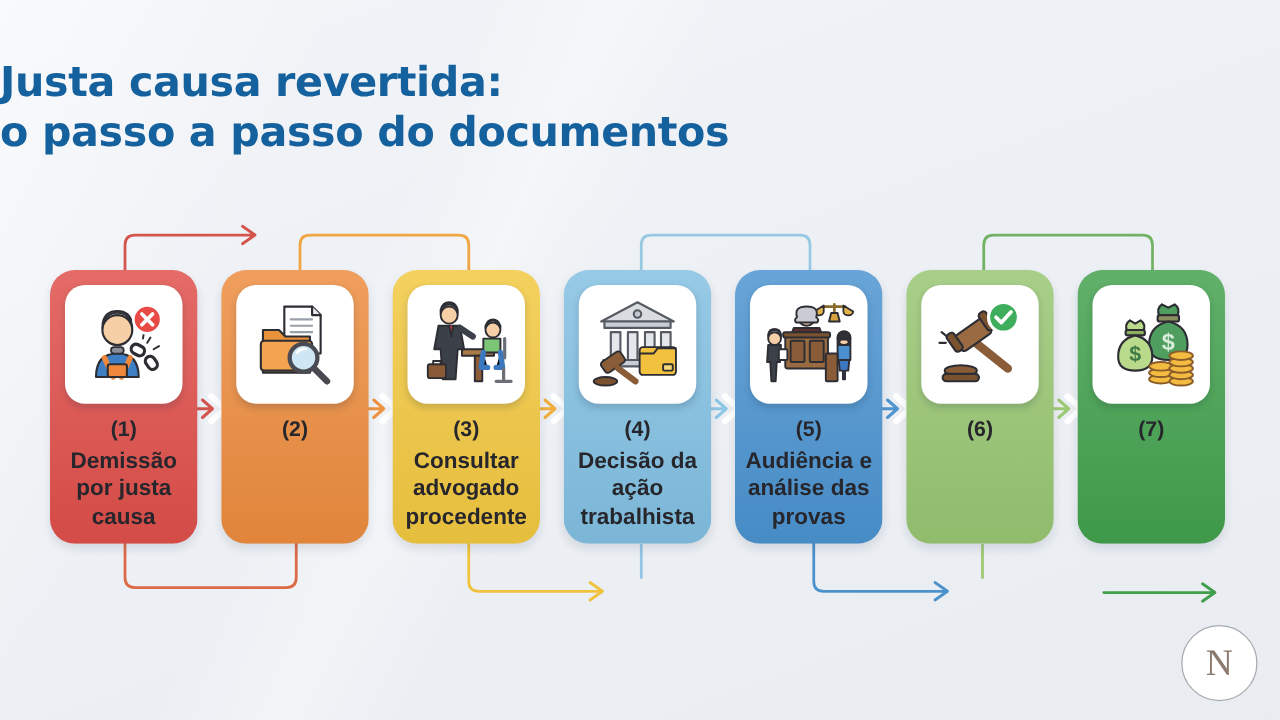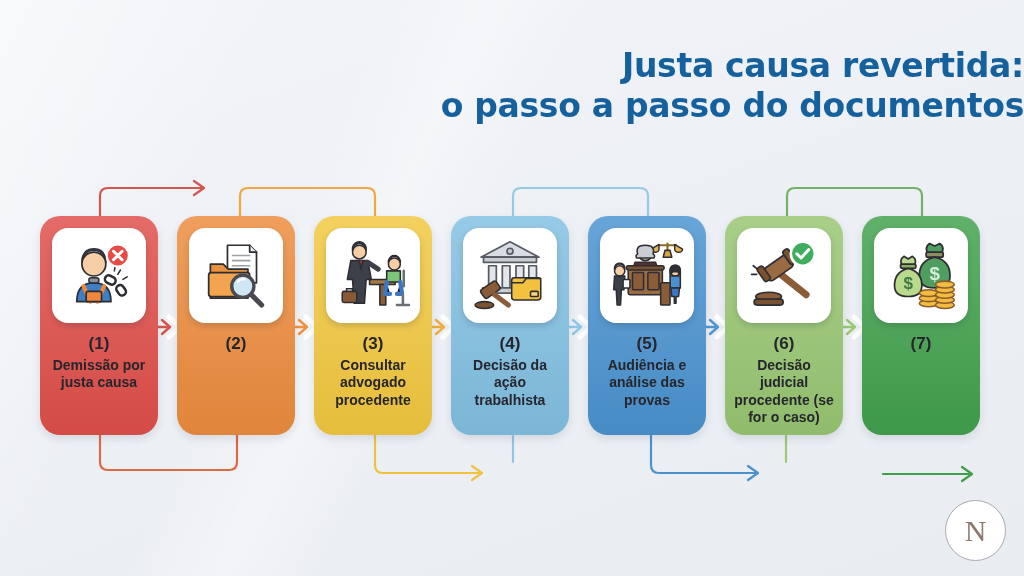--- a/index.html
+++ b/index.html
@@ -5,42 +5,42 @@
   html,body{margin:0;padding:0;}
   body{font-family:"Liberation Sans",sans-serif;}
   .stage{
     position:relative;width:1024px;height:576px;overflow:hidden;
     background:
       linear-gradient(115deg, rgba(255,255,255,.55) 0%, rgba(255,255,255,0) 22%),
       linear-gradient(115deg, rgba(255,255,255,0) 30%, rgba(255,255,255,.35) 38%, rgba(255,255,255,0) 46%),
       linear-gradient(160deg,#f2f4f8 0%,#edf0f4 45%,#e9edf2 100%);
   }
   .title{
-    position:absolute;left:0;right:0;top:46px;text-align:right;
+    position:absolute;left:0;right:0;top:46px;text-align:left;
     font-family:"DejaVu Sans","Liberation Sans",sans-serif;
     font-weight:bold;color:#15619e;line-height:1.22;letter-spacing:-.3px;
   }
   .title .l1{font-size:33px;}
   .title .l2{font-size:33px;}
   .card{
     position:absolute;top:216px;width:118px;height:219px;border-radius:20px;
     background:linear-gradient(180deg, rgba(255,255,255,.16), rgba(0,0,0,.05)) , var(--card,#ccc);
     box-shadow:0 4px 8px rgba(40,60,90,.12);
   }
   .iconbox{
     position:absolute;left:12px;top:12px;width:94px;height:95px;border-radius:16px;
     background:#ffffff;box-shadow:0 3px 6px rgba(30,40,60,.18);
     display:flex;align-items:center;justify-content:center;
   }
   .iconbox svg{width:82px;height:82px;}
   .cardtext{
     position:absolute;left:7px;right:7px;top:118px;text-align:center;color:#26262c;
   }
   .num{font-size:17px;font-weight:bold;margin-bottom:3px;}
-  .label{font-size:14px;font-weight:bold;line-height:1.24;}
+  .label{font-size:18px;font-weight:bold;line-height:1.24;}
   .connectors{position:absolute;left:0;top:0;width:1024px;height:576px;pointer-events:none;}
   .logo{
     position:absolute;left:945px;top:500px;width:59px;height:59px;border-radius:50%;
     background:#ffffff;border:1.5px solid #a7aab0;display:flex;align-items:center;justify-content:center;
   }
   .logo span{
     font-family:"Liberation Serif",serif;font-size:30px;color:#8c7a70;line-height:1;
   }
 </style>
 </head>
@@ -234,21 +234,20 @@
           <ellipse cx="30" cy="72" rx="15" ry="5" fill="#8a5c38"></ellipse>
           <rect x="13" y="75" width="34" height="7" rx="3.5" fill="#7b5230"></rect>
           <path d="M12 36 l5 4 M10 46 h6" stroke="#2d2d34" stroke-width="2"></path>
         </g>
         <circle cx="70" cy="22" r="14" fill="#3fae5c" stroke="#ffffff" stroke-width="3"></circle>
         <path d="M63 22 l5 5 l9 -10" stroke="#ffffff" stroke-width="3.5" fill="none"></path>
       </svg>
     </div>
     <div class="cardtext">
       <div class="num">(6)</div>
-      <div class="label">Decisão judicial procedente (se for o caso)</div>
     </div>
   </article>
 
   <article class="card" style="left: 862px; --card: #42a14d;">
     <div class="iconbox">
       <svg viewBox="0 0 96 96" stroke-linecap="round" stroke-linejoin="round">
         <g stroke="#2d2d34" stroke-width="2">
           <path d="M56 22 q-4 -8 2 -12 q6 3 6 3 q0 0 6 -3 q6 4 2 12 z" fill="#4f9e5f"></path>
           <rect x="54" y="20" width="20" height="6" rx="2" fill="#8b8f60"></rect>
           <path d="M64 26 q-18 4 -18 22 q0 14 18 14 q18 0 18 -14 q0 -18 -18 -22 z" fill="#4f9e5f"></path>

